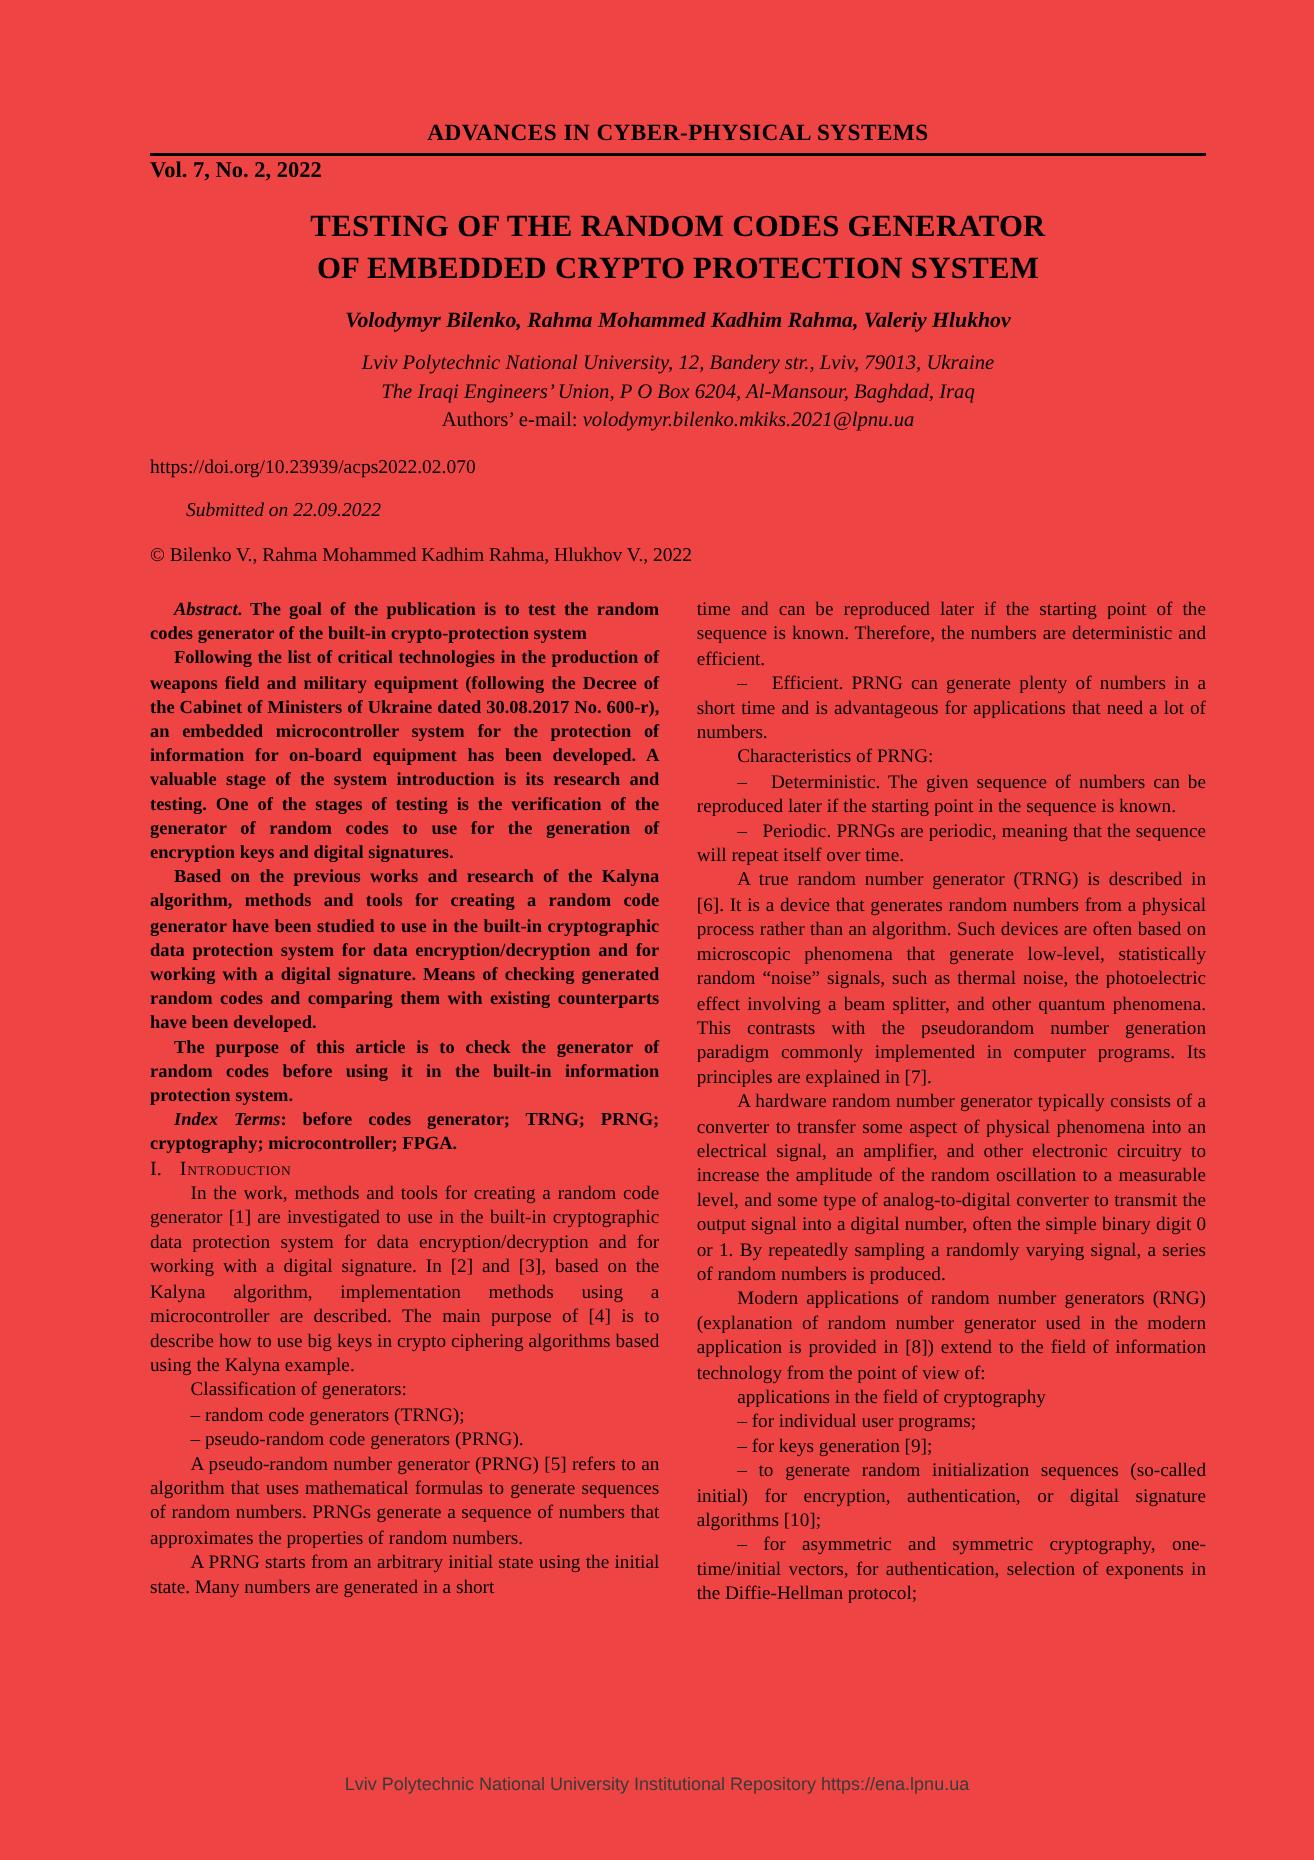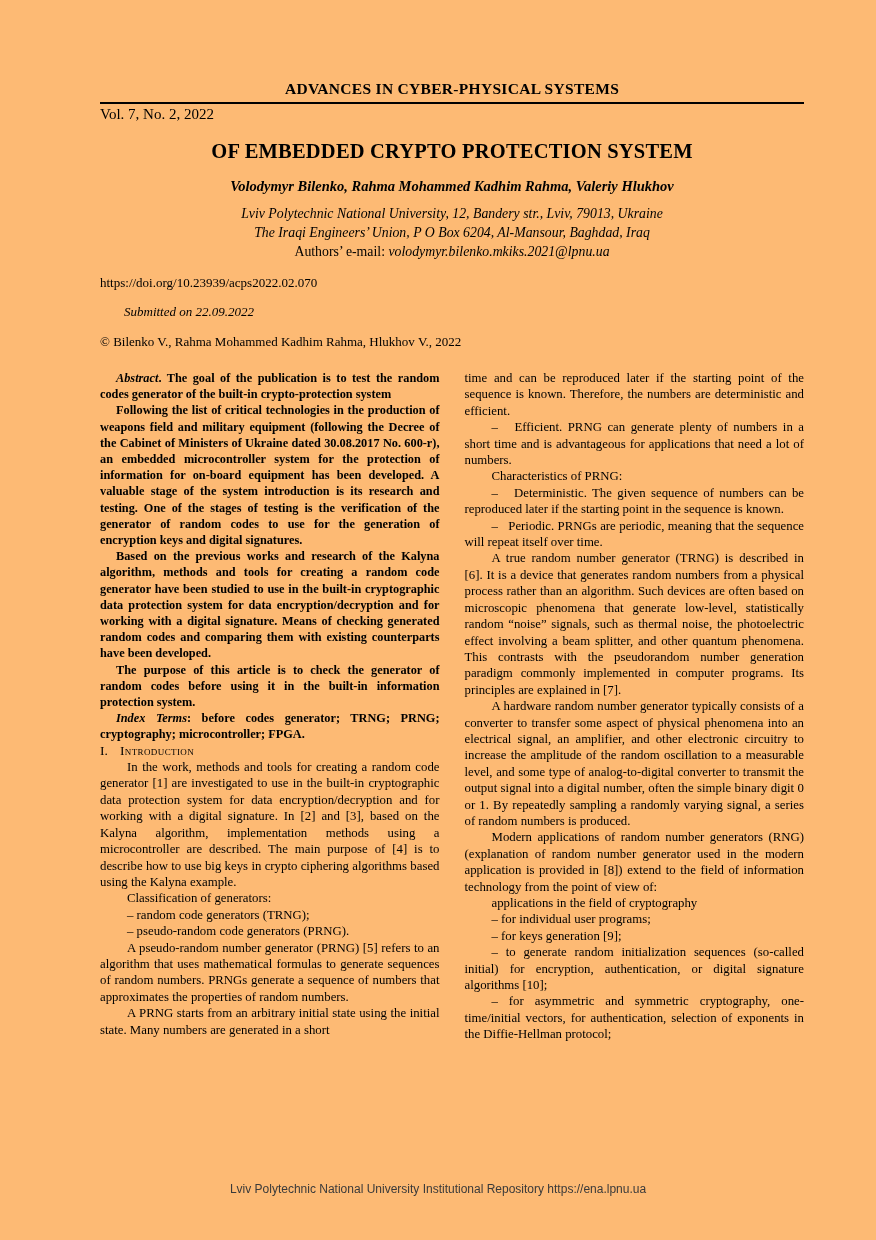--- a/index.html
+++ b/index.html
@@ -1,19 +1,19 @@
 <!DOCTYPE html>
 <html><head>
 <meta charset="utf-8">
 <style>
   html,body{margin:0;padding:0;background:#e8e8e8;}
   .page{
     position:relative;
     width:876px;height:1240px;
-    background:#fdba74;
+    background:#ef4444;
     margin:0 auto;
     font-family:"Liberation Serif", serif;
     color:#000;
     overflow:hidden;
   }
   .content{
     position:absolute;
     left:100px; top:80px;
     width:704px;
   }
@@ -22,21 +22,21 @@
     font-weight:bold;
     font-size:15.5px;
     letter-spacing:0.3px;
   }
   .header-rule{
     border:none;
     border-top:2.6px solid #000;
     margin:4px 0 2px 0;
   }
   .volume-line{
-    font-weight:normal;
+    font-weight:bold;
     font-size:15px;
     margin-bottom:10px;
   }
   .article-title{
     text-align:center;
     font-weight:bold;
     font-size:20.5px;
     line-height:28px;
     margin-top:14px;
     letter-spacing:0.2px;
@@ -108,20 +108,21 @@
 <body>
 
 <div class="page">
   <div class="content">
 
     <div class="journal-title">ADVANCES IN CYBER-PHYSICAL SYSTEMS</div>
     <hr class="header-rule">
     <div class="volume-line">Vol. 7, No. 2, 2022</div>
 
     <div class="article-title">
+      <div>TESTING OF THE RANDOM CODES GENERATOR</div>
       <div>OF EMBEDDED CRYPTO PROTECTION SYSTEM</div>
     </div>
 
     <div class="authors-line">Volodymyr Bilenko, Rahma Mohammed Kadhim Rahma, Valeriy Hlukhov</div>
 
     <div class="affiliation-block">
       <div>Lviv Polytechnic National University, 12, Bandery str., Lviv, 79013, Ukraine</div>
       <div>The Iraqi Engineers’ Union, P O Box 6204, Al-Mansour, Baghdad, Iraq</div>
       <div><span class="email-label">Authors’ e-mail: </span><span>volodymyr.bilenko.mkiks.2021@lpnu.ua</span></div>
     </div>

